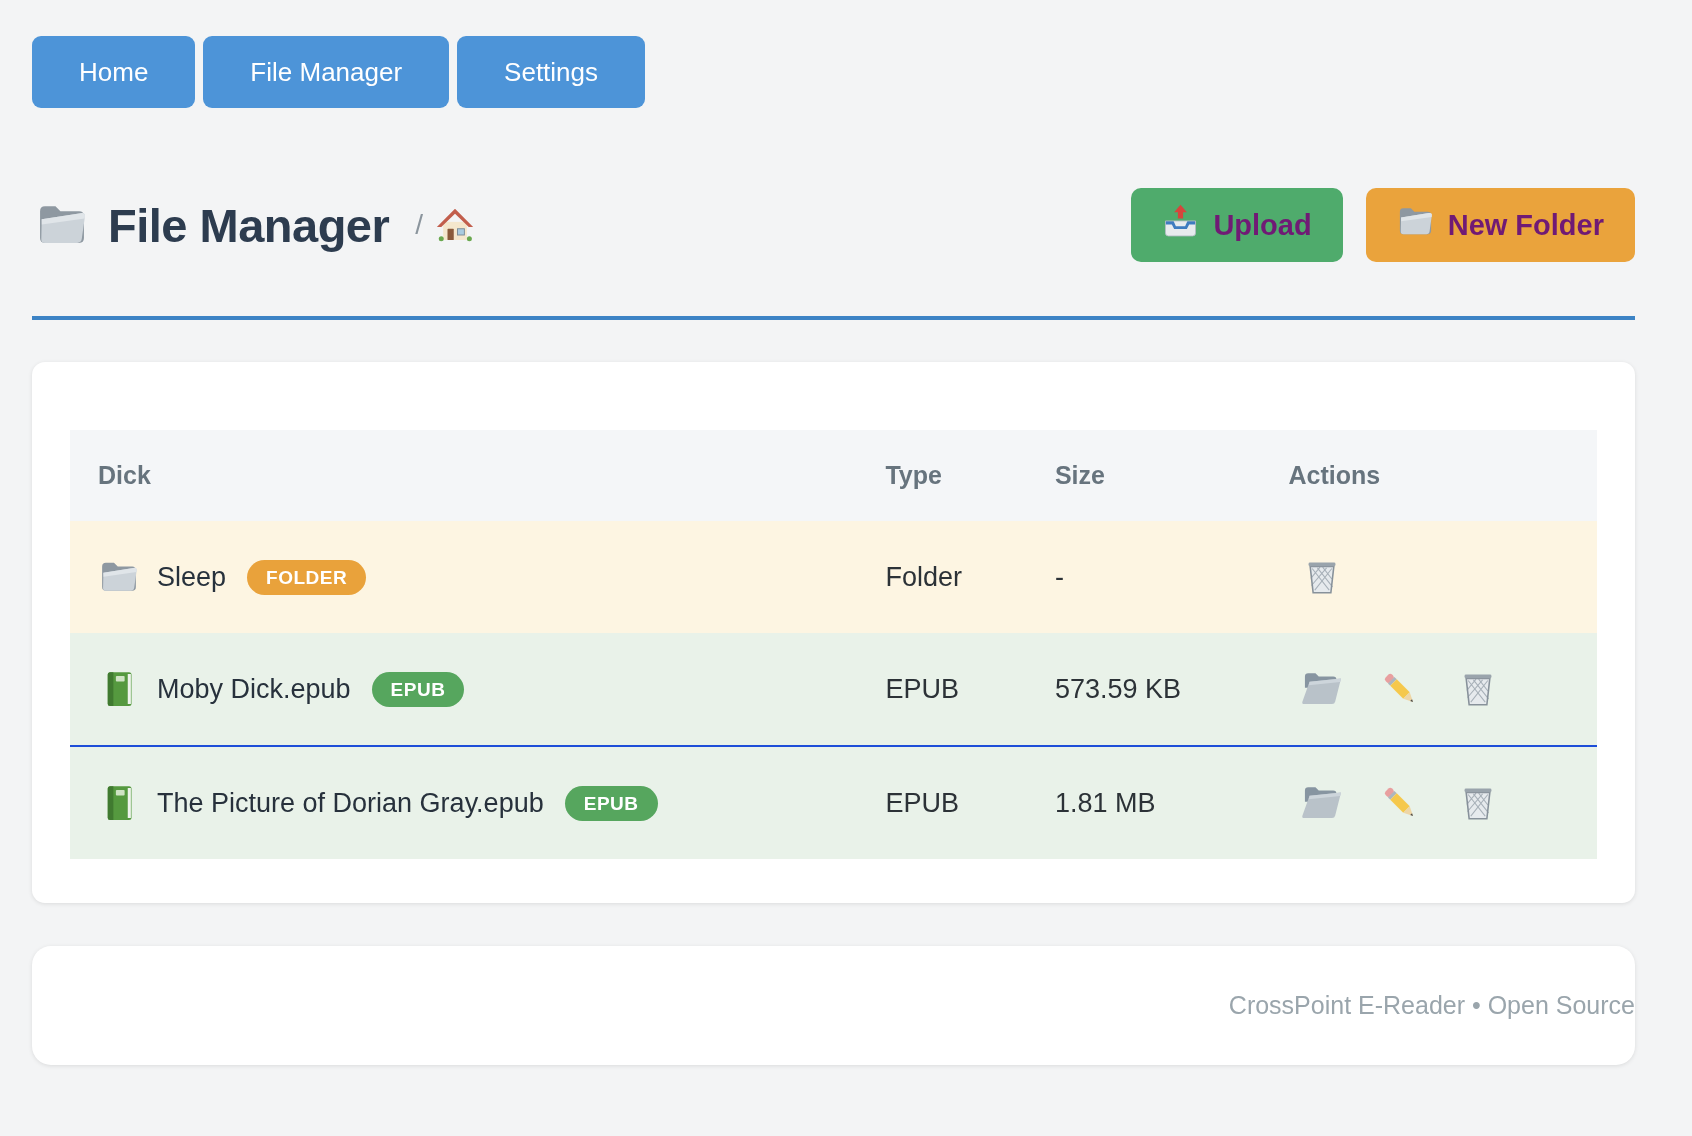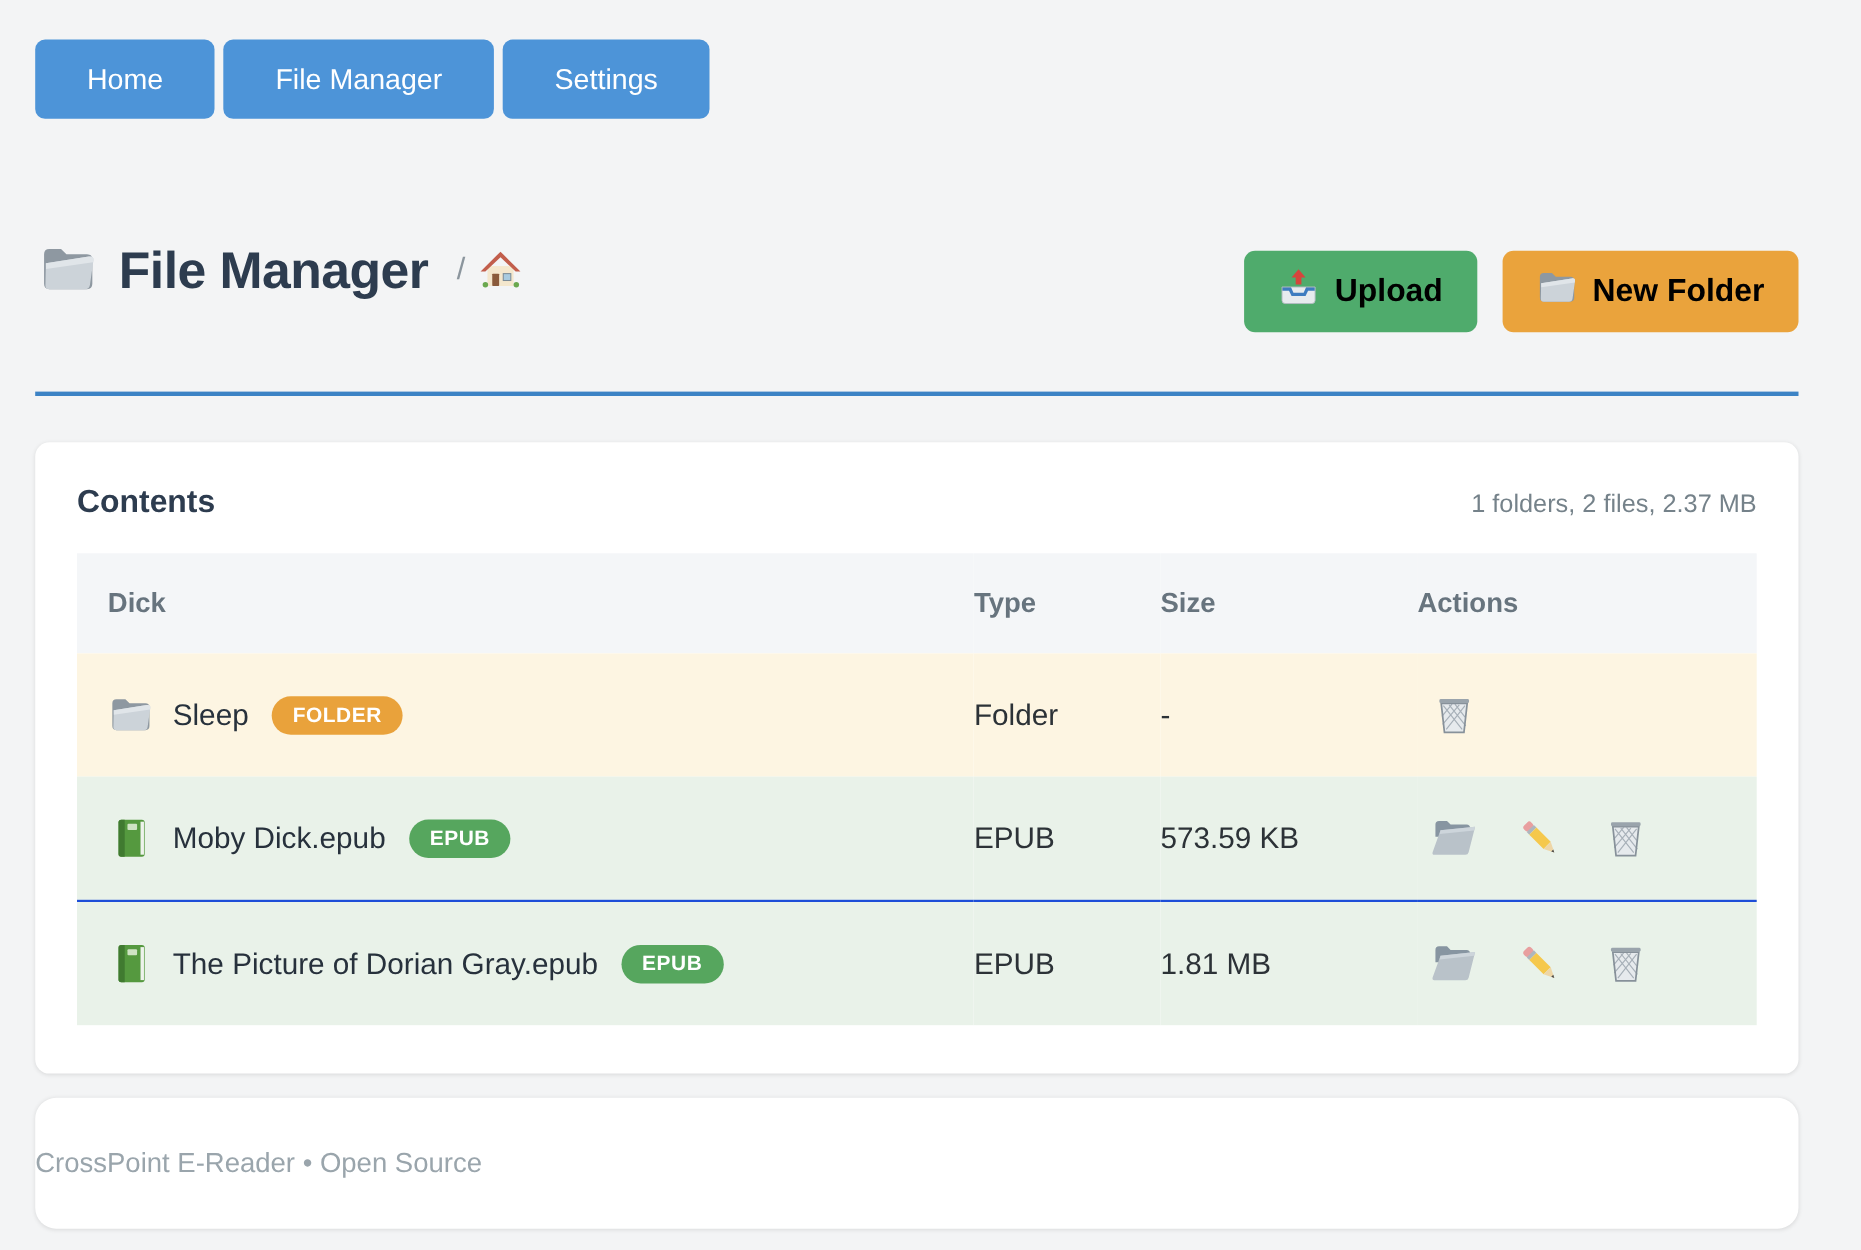--- a/index.html
+++ b/index.html
@@ -23,22 +23,22 @@
   .header-row { display: flex; justify-content: space-between; align-items: center; margin-top: 80px; }
   .title-group { display: flex; align-items: center; }
   .title-icon svg { width: 60px; height: 52px; display: block; }
   .page-title { font-size: 47px; font-weight: bold; color: #2d3c4f; letter-spacing: -0.5px; margin-left: 16px; }
   .crumb-sep { color: #8b959d; font-size: 28px; margin-left: 26px; }
   .home-link { background: none; border: none; cursor: pointer; margin-left: 12px; padding: 0; }
   .home-link svg { width: 40px; height: 40px; display: block; }
   .header-actions { display: flex; gap: 23px; }
   .btn {
     display: inline-flex; align-items: center; gap: 14px; height: 74px; padding: 0 31px;
-    border: none; border-radius: 10px; color: #000000; font-size: 29px; font-weight: bold;
-    cursor: pointer; font-family: inherit; margin-top: 40px;
+    border: none; border-radius: 10px; color: #701a75; font-size: 29px; font-weight: bold;
+    cursor: pointer; font-family: inherit;
   }
   .btn-upload { background: #4fab6c; }
   .btn-newfolder { background: #eaa33c; }
   .btn svg { width: 37px; height: 37px; }
 
   .rule { height: 4px; background: #3c83c5; margin-top: 54px; }
 
   
   .card { background: #fff; border-radius: 13px; box-shadow: 0 1px 4px rgba(0,0,0,0.10); }
   .main-card { margin-top: 42px; padding: 38px 38px 44px; }
@@ -64,21 +64,21 @@
     color: #fff; font-weight: bold; font-size: 19px; letter-spacing: 0.5px;
     padding: 8px 19px; border-radius: 999px; line-height: 1; margin-left: 4px;
   }
   .badge-folder { background: #e9a23b; }
   .badge-epub { background: #56a65e; }
   .actions-inner { display: flex; gap: 34px; padding-left: 12px; }
   .action-btn { width: 44px; height: 44px; background: none; border: none; cursor: pointer; padding: 0; }
   .action-btn svg { width: 42px; height: 42px; display: block; }
 
   
-  .footer-card { margin-top: 22px; padding: 45px 0; text-align: left; border-radius: 19px; }
+  .footer-card { margin-top: 43px; padding: 45px 0; text-align: right; border-radius: 19px; }
   .footer-text { font-size: 25px; color: #9aa5ac; }
 </style>
 </head>
 <body>
 
 <svg width="0" height="0" style="position:absolute" aria-hidden="true">
   <defs>
     <g id="i-folder">
       <path d="M5 15 Q5 9 11 9 L24 9 L30 15 L53 15 Q59 15 59 21 L59 48 Q59 54 53 54 L11 54 Q5 54 5 48 Z" fill="#8e98a1"></path>
       <path d="M7 25 L55 17.5 Q61 16.6 60.2 21.8 L56.3 49.3 Q55.6 54 50.8 54 L11 54 Q6.3 54 6.5 49.5 Z" fill="#ccd3d9"></path>
@@ -168,24 +168,20 @@
             </svg>
         </span>
         <span>New Folder</span>
       </button>
     </div>
   </div>
 
   <div class="rule"></div>
 
   <div class="card main-card">
-    <div class="card-head">
-      <span class="card-title">Contents</span>
-      <span class="summary">1 folders, 2 files, 2.37 MB</span>
-    </div>
 
     <table>
       <colgroup>
         <col style="width:53.4%">
           <col style="width:11.1%">
           <col style="width:15.3%">
           <col style="width:20.2%">
       </colgroup>
       <thead>
         <tr>

